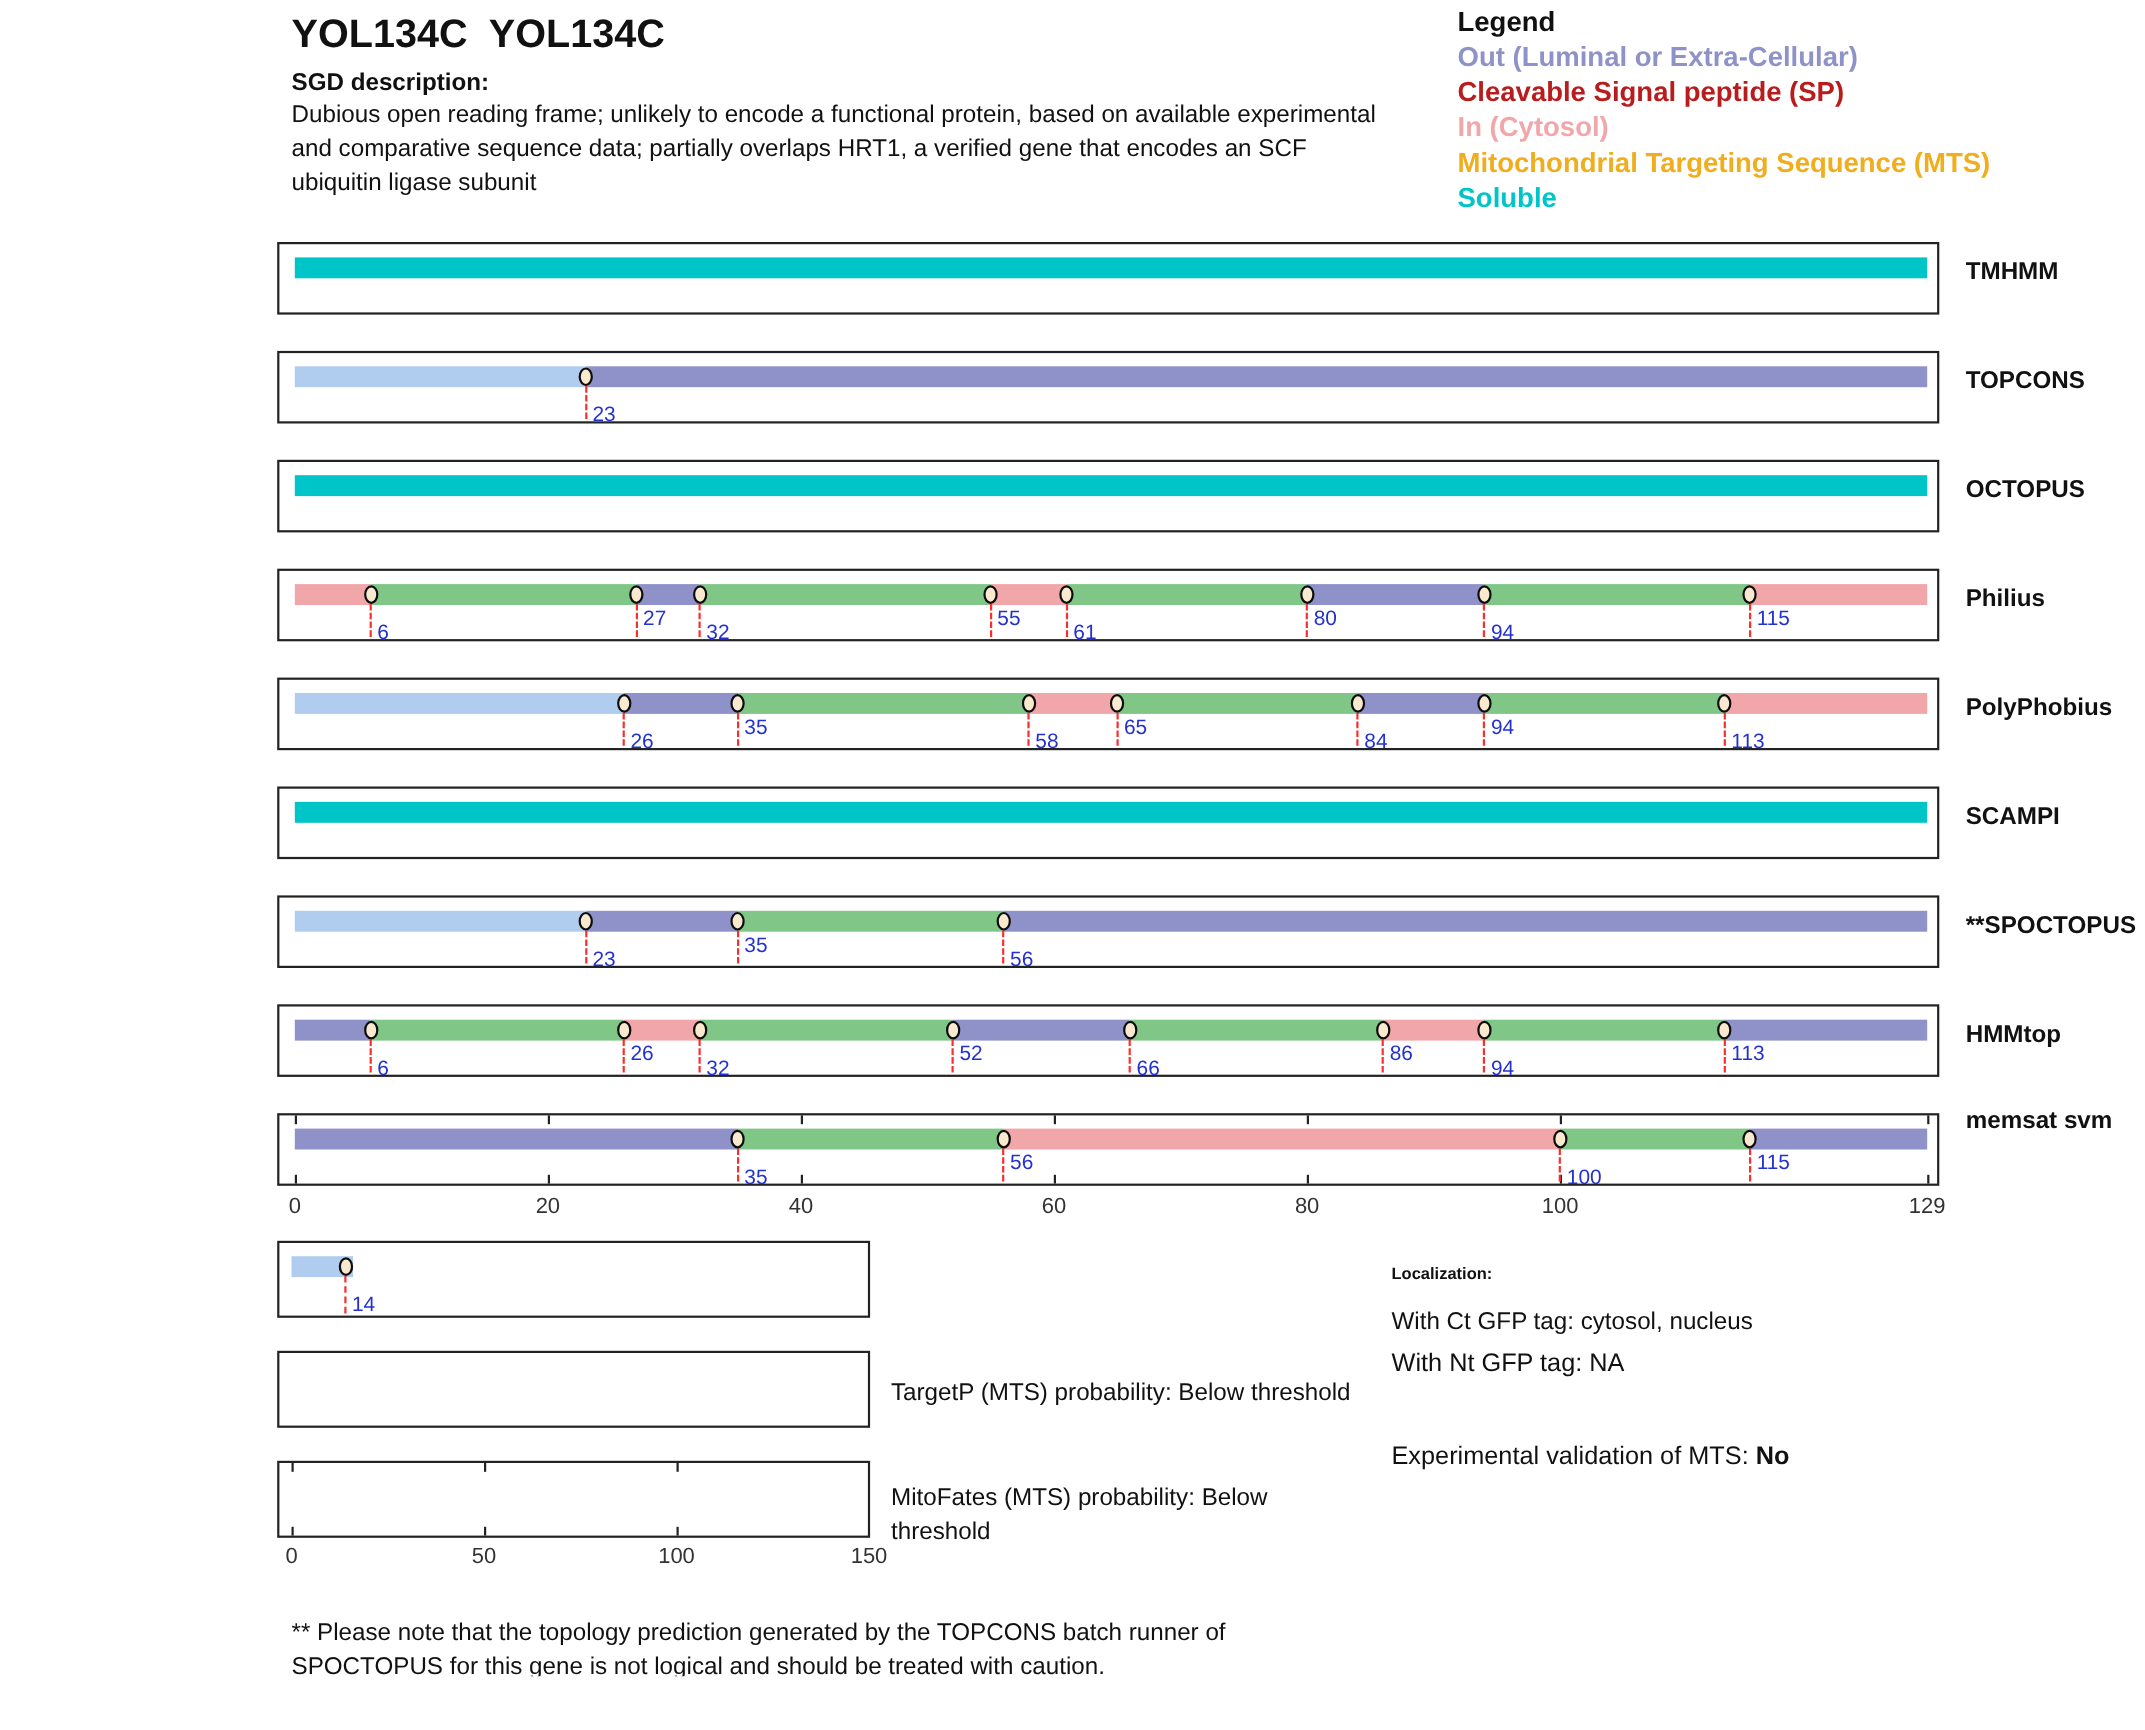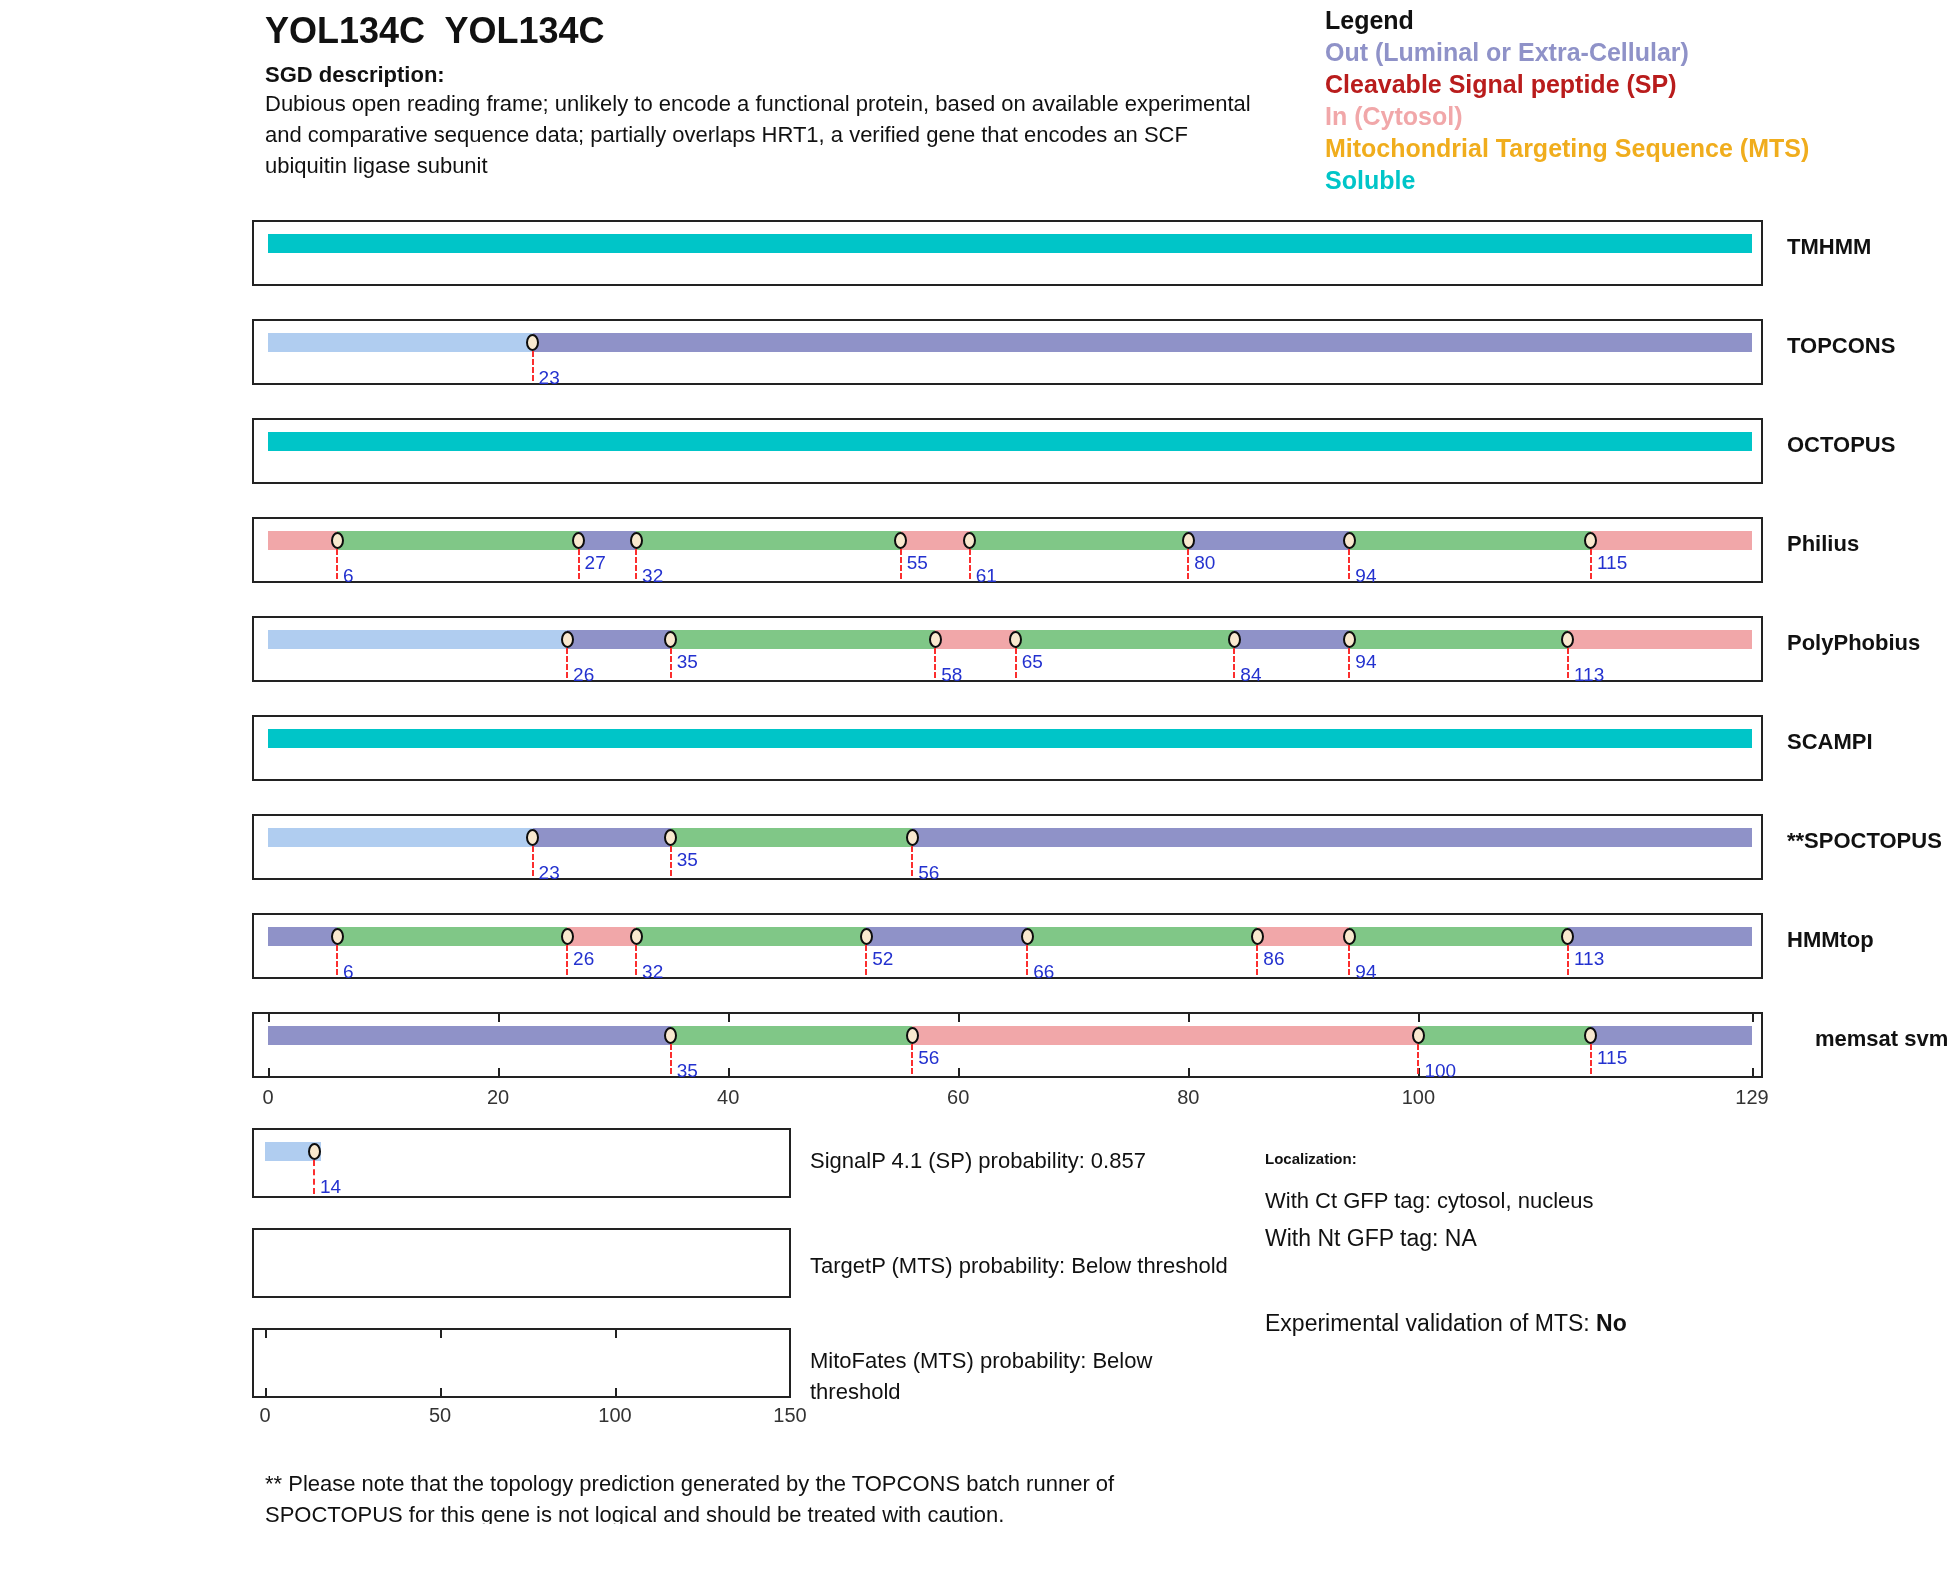--- a/index.html
+++ b/index.html
@@ -219,21 +219,21 @@
         <div class="dash" style="left: 657.217px; top: 30px; height: 30px;"></div>
         <div class="marker" style="left: 651.717px;"></div>
         <div class="mlabel" style="left: 664.217px; top: 33px;">56</div>
         <div class="dash" style="left: 1163.39px; top: 30px; height: 30px;"></div>
         <div class="marker" style="left: 1157.89px;"></div>
         <div class="mlabel" style="left: 1170.39px; top: 46px;">100</div>
         <div class="dash" style="left: 1335.95px; top: 30px; height: 30px;"></div>
         <div class="marker" style="left: 1330.45px;"></div>
         <div class="mlabel" style="left: 1342.95px; top: 33px;">115</div>
       </div>
-      <div class="track-name" style="left: 1787px; top: 1026px; margin-left: 28px;">memsat svm</div>
+      <div class="track-name" style="left: 1787px; top: 1005px;">memsat svm</div>
     </div>
   <div id="axis-layer">
       <div class="axis-label" style="left: 268px; top: 1086px;">0</div>
       <div class="axis-label" style="left: 498.078px; top: 1086px;">20</div>
       <div class="axis-label" style="left: 728.155px; top: 1086px;">40</div>
       <div class="axis-label" style="left: 958.233px; top: 1086px;">60</div>
       <div class="axis-label" style="left: 1188.31px; top: 1086px;">80</div>
       <div class="axis-label" style="left: 1418.39px; top: 1086px;">100</div>
       <div class="axis-label" style="left: 1752px; top: 1086px;">129</div>
     </div>
@@ -252,21 +252,20 @@
         <div class="tick bot" style="left: 186px;"></div>
         <div class="tick top" style="left: 361px;"></div>
         <div class="tick bot" style="left: 361px;"></div>
       </div>
       <div class="axis-label" style="left: 265px; top: 1404px;">0</div>
       <div class="axis-label" style="left: 440px; top: 1404px;">50</div>
       <div class="axis-label" style="left: 615px; top: 1404px;">100</div>
       <div class="axis-label" style="left: 790px; top: 1404px;">150</div>
     </div>
 
-  <div class="cap cap1">SignalP 4.1 (SP) probability: 0.857</div>
   <div class="cap cap2">TargetP (MTS) probability: Below threshold</div>
   <div class="cap cap3">MitoFates (MTS) probability: Below threshold</div>
 
   <div class="loc-title">Localization:</div>
   <div class="loc-ct">With Ct GFP tag: cytosol, nucleus</div>
   <div class="loc-nt">With Nt GFP tag: NA</div>
   <div class="loc-mts"><span>Experimental validation of MTS: </span><b>No</b></div>
 
   <div class="footnote">** Please note that the topology prediction generated by the TOPCONS batch runner of SPOCTOPUS for this gene is not logical and should be treated with caution.</div>
 </div>

